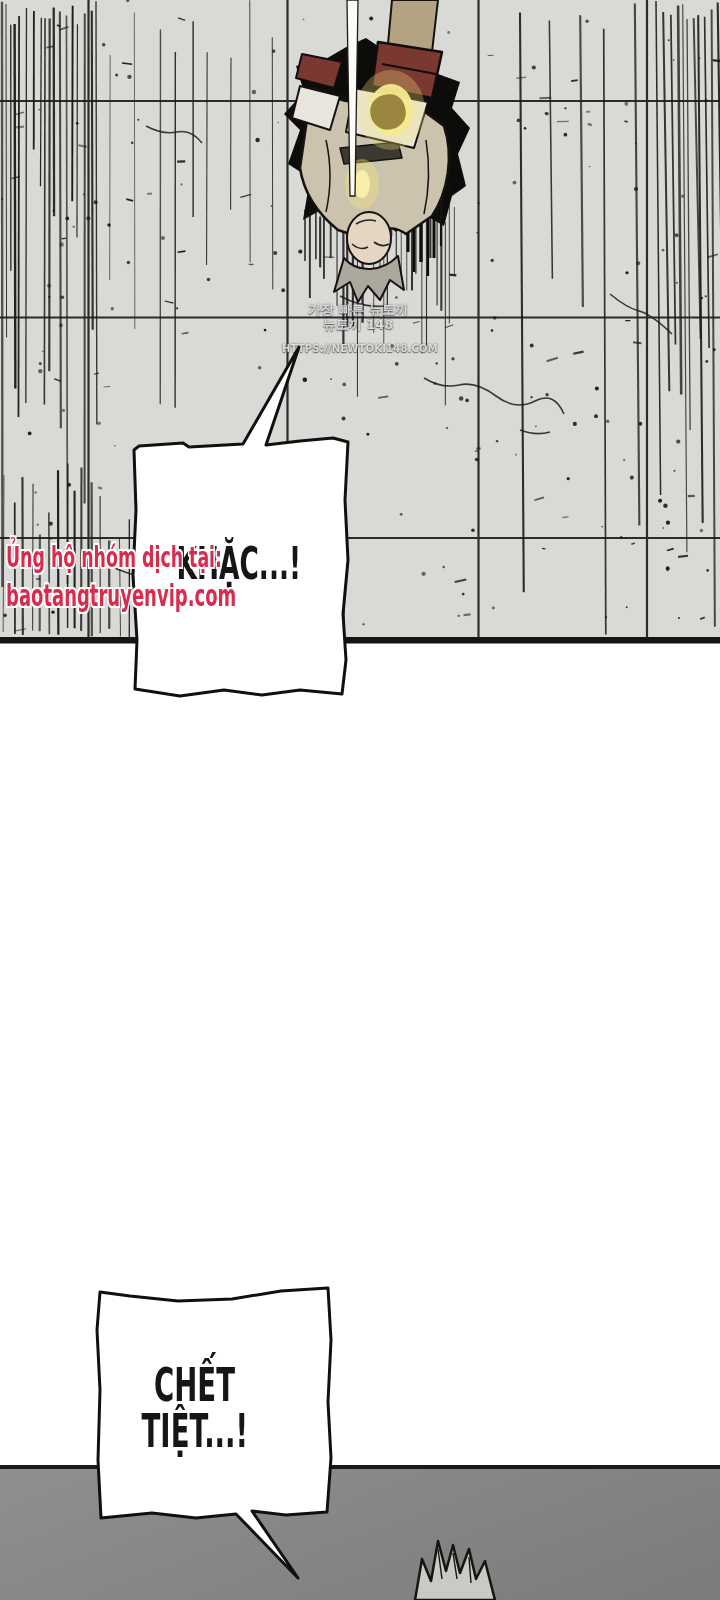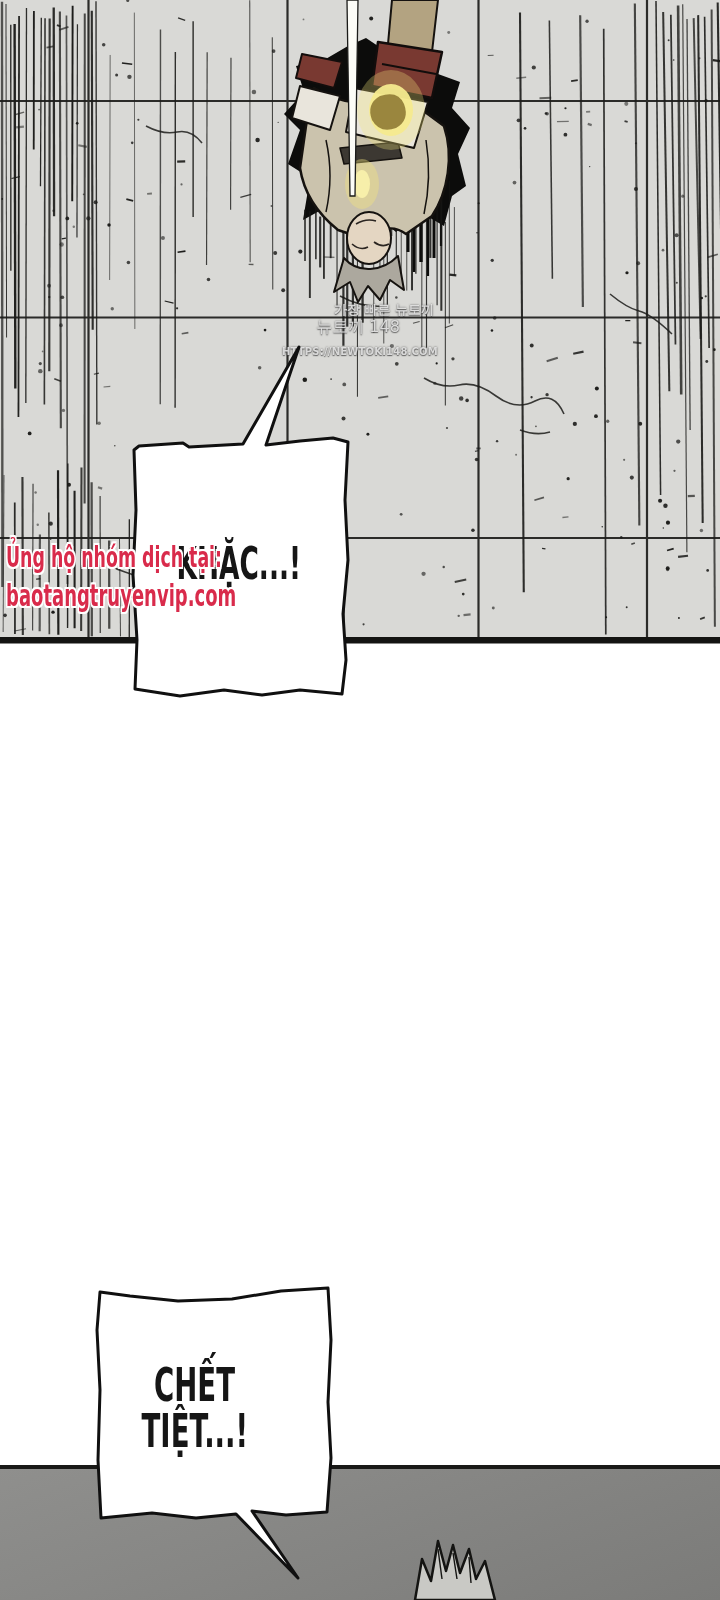--- a/index.html
+++ b/index.html
@@ -9,22 +9,22 @@
   }
   #comic-page *{box-sizing:border-box;}
   .abs{position:absolute;}
   
   .watermark{
     left:282px;top:303px;width:152px;text-align:center;
     color:rgba(238,238,238,0.85);
     text-shadow:0 0 2px rgba(70,70,70,.9),0 1px 1px rgba(70,70,70,.7);
     line-height:1.12;pointer-events:none;
   }
-  .watermark .wm1{font-size:13px;font-weight:700;text-align:right;}
-  .watermark .wm2{font-size:16px;font-weight:400;}
+  .watermark .wm1{font-size:13px;font-weight:700;}
+  .watermark .wm2{font-size:13px;font-weight:700;}
   .watermark .wm3{font-size:10px;font-weight:700;letter-spacing:.2px;white-space:nowrap;margin-top:11px;}
   
   .bubble-text{
     text-align:center;color:#161616;font-weight:bold;white-space:nowrap;
     pointer-events:none;
   }
   .bubble-text .squeeze{display:inline-block;transform:scaleX(.6);transform-origin:center;}
   #khac-text{left:128px;top:538px;width:222px;font-size:44px;}
   #chet-text{left:78px;top:1362px;width:234px;font-size:46px;line-height:1.0;}
   

